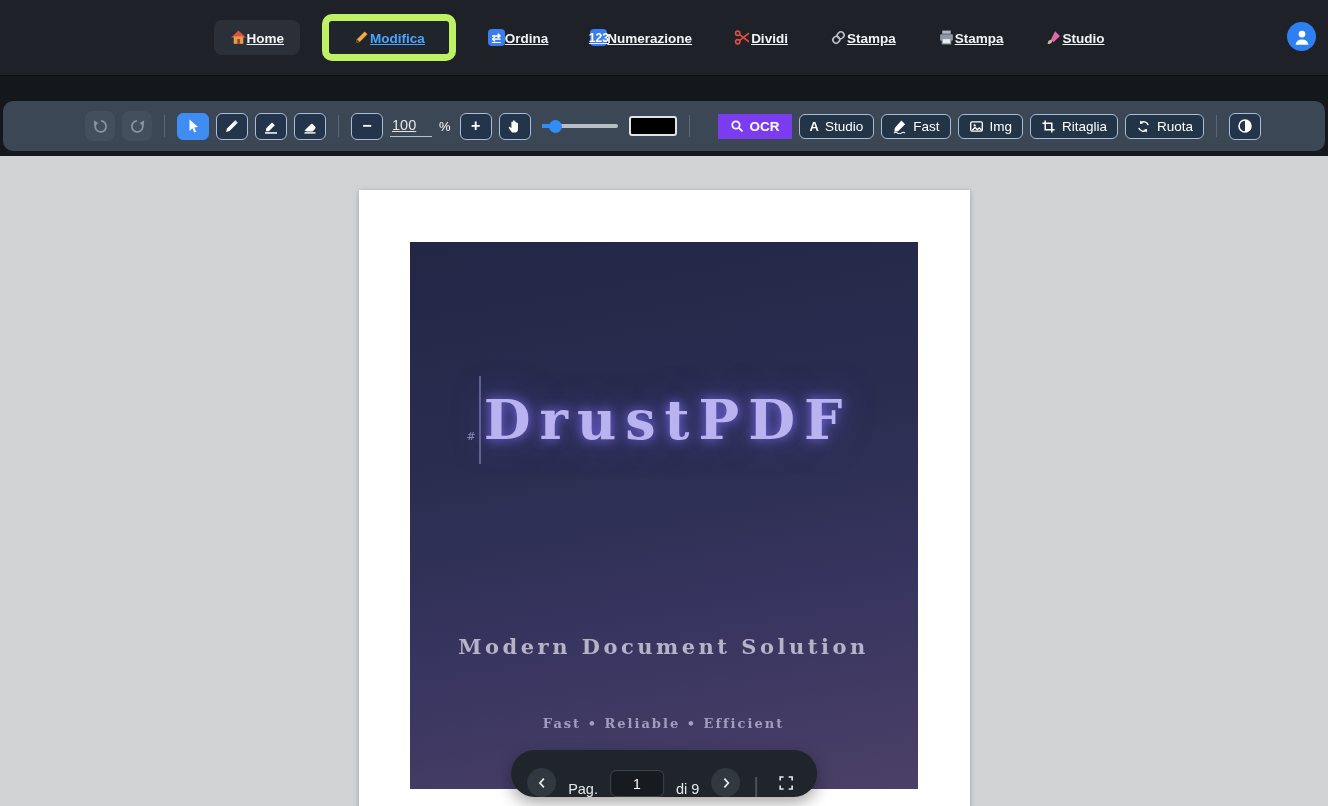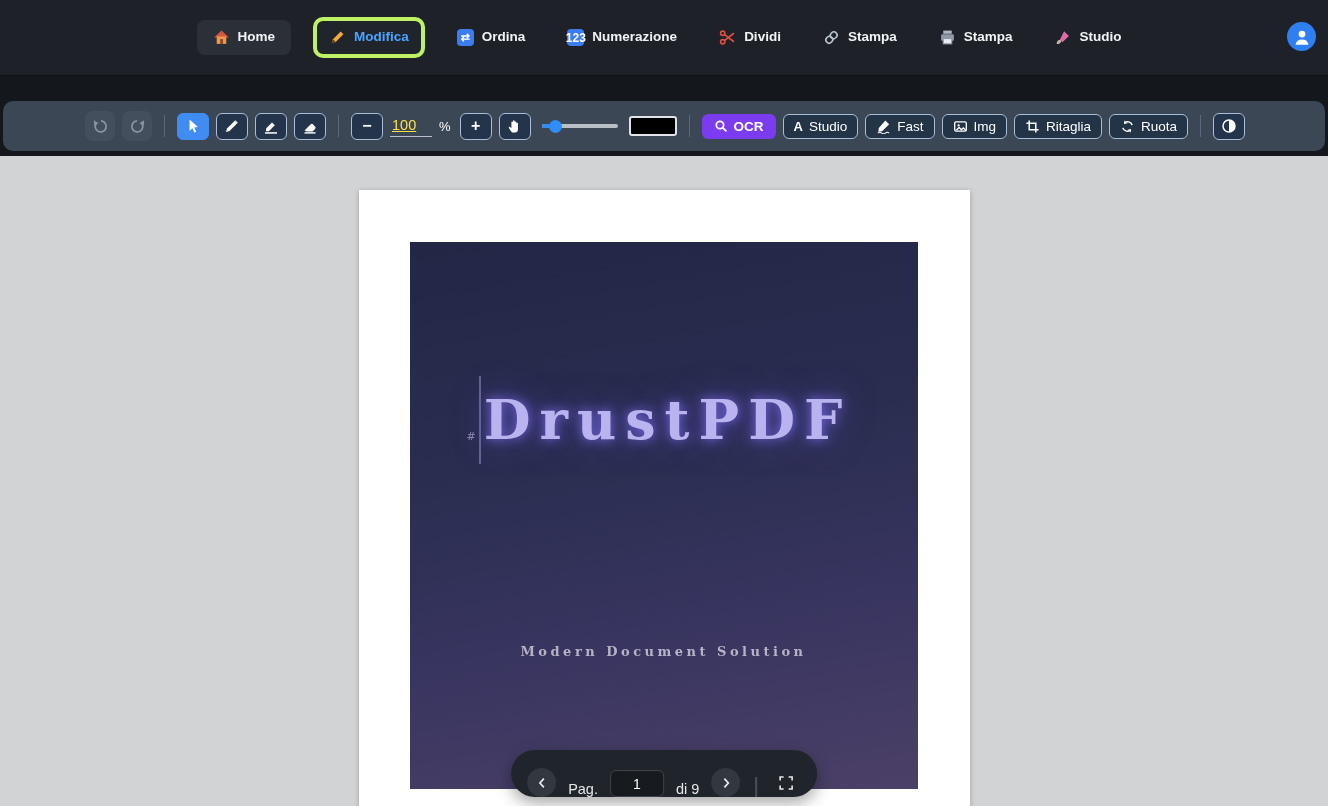--- a/index.html
+++ b/index.html
@@ -3,25 +3,25 @@
 <meta charset="utf-8">
 <style>
   * { box-sizing: border-box; margin: 0; padding: 0; }
   html,body { width:1328px; height:806px; overflow:hidden; }
   body { background:#14171c; font-family:"Liberation Sans", sans-serif; position:relative; }
 
   
   .topnav { height:76px; background:#1e2228; border-bottom:1px solid #0d0f12;
             display:flex; align-items:center; justify-content:center; position:relative; }
   .nav-items { display:flex; align-items:center; gap:22px; }
-  .nav-item { display:flex; align-items:flex-start; gap:8px; background:transparent; border:none;
+  .nav-item { display:flex; align-items:flex-end; background:transparent; border:none;
               color:#f1f3f5; font-weight:700; font-size:13.5px; padding:9px 10px; border-radius:8px;
-              cursor:pointer; font-family:inherit; }
+              cursor:pointer; font-family:inherit;text-decoration:underline; }
   .nav-item.home { background:#2b3038; padding:9px 16px; }
-  .nav-item.active { border:4px solid #bef264; background:#20252c; color:#4aa3ff; padding:8px 12px; border-radius:10px; }
+  .nav-item.active { border:7px solid #bef264; background:#20252c; color:#4aa3ff; padding:8px 24px; border-radius:10px; }
   .nav-icon { width:17px; height:17px; display:inline-flex; align-items:center; justify-content:center; }
   .nav-icon svg { display:block; }
   .badge-icon { width:17px; height:17px; background:#3b7df0; border-radius:4px; color:#fff;
                 display:inline-flex; align-items:center; justify-content:center; font-weight:700; }
   .badge-icon.sort { font-size:11px; }
   .badge-icon.num { font-size:12px; letter-spacing:0; }
   .avatar { position:absolute; right:12px; top:22px; width:29px; height:29px; border-radius:50%;
             background:#2e7ff2; display:flex; align-items:center; justify-content:center; border:none; cursor:pointer; }
 
   
@@ -29,52 +29,52 @@
   .toolbar { height:50px; border-radius:10px; background:#3b4755; display:flex; align-items:center;
              gap:7px; padding:0 14px 0 82px; }
   .divider { width:1px; height:22px; background:#5c6878; margin:0 5px; flex:none; }
   .tb-ghost { width:30px; height:30px; border-radius:8px; background:#444f5d; border:none;
               display:flex; align-items:center; justify-content:center; cursor:pointer; flex:none; }
   .tool { width:32px; height:27px; border-radius:6px; background:#24344a; border:1.5px solid #a8bdd8;
           display:flex; align-items:center; justify-content:center; cursor:pointer; color:#fff; flex:none; }
   .tool.active { background:#3f8cf3; border-color:#3f8cf3; }
   .tool .glyph { color:#fff; font-size:16px; font-weight:700; line-height:1; }
   .zoom-input { width:42px; background:transparent; border:none; border-bottom:1.5px solid #b8c0ca;
-                color:#fde047; font-size:14.5px; padding:2px 2px 3px; font-family:inherit;text-decoration:underline; }
+                color:#e5e5e5; font-size:14.5px; padding:2px 2px 3px; font-family:inherit;text-decoration:underline; }
   .pct { color:#fff; font-size:13px; margin-right:2px; }
   .slider { width:76px; height:27px; position:relative; margin:0 4px; cursor:pointer; flex:none; }
   .slider .track { position:absolute; left:0; right:0; top:11.5px; height:4px; border-radius:2px; background:#b9bfc7; }
   .slider .fill { position:absolute; left:0; top:11.5px; width:14px; height:4px; border-radius:2px; background:#2f8df5; }
   .slider .thumb { position:absolute; left:7px; top:7px; width:13px; height:13px; border-radius:50%; background:#2f8df5; }
   .swatch { width:48px; height:20px; border:2px solid #dfe3e8; border-radius:3px; cursor:pointer; flex:none; }
   .btn-ocr { display:flex; align-items:center; gap:6px; background:#7b3cf0; color:#fff; border:none;
-             border-radius:6px; padding:5px 12px; font-size:13.5px; font-weight:600; cursor:pointer;
-             font-family:inherit; flex:none; }
+             border-radius:0; padding:5px 12px; font-size:13.5px; font-weight:600; cursor:pointer;
+             font-family:inherit; flex:none;margin-left:16px; }
   .btn-action { display:flex; align-items:center; gap:6px; background:#233447; border:1.5px solid #a8bdd8;
                 border-radius:6px; color:#fff; font-size:13.5px; padding:4px 10px; cursor:pointer;
                 font-family:inherit; flex:none; }
   .a-glyph { font-weight:700; font-size:13px; color:#fff; }
   .icon { display:inline-flex; align-items:center; justify-content:center; }
   .icon svg { display:block; }
 
   
   .viewport { background:#d2d3d5; height:650px; position:relative; overflow:hidden; }
   .page { width:611px; height:760px; background:#fff; margin:0 auto; position:relative; top:34px;
           box-shadow:0 1px 5px rgba(0,0,0,.25); }
   .cover { position:absolute; left:51px; top:52px; width:508px; height:547px; overflow:hidden;
            background:linear-gradient(170deg,#222746 0%, #2a2d50 38%, #383560 68%, #4b4067 100%); }
   .cover-title { position:absolute; top:146px; left:0; width:100%; text-align:center;
                  font-family:"DejaVu Serif","Liberation Serif",serif; font-weight:700; font-size:54px;
                  letter-spacing:9px; padding-left:8px; color:#b9b3f0;
                  text-shadow:0 0 12px rgba(125,110,240,.95), 0 0 34px rgba(105,90,230,.55); }
   .caret { position:absolute; left:69px; top:134px; width:2px; height:88px; background:rgba(150,145,200,.55); }
   .hash { position:absolute; left:57px; top:188px; font-size:11px; color:#8e88b8;
           font-family:"DejaVu Serif",serif; }
-  .cover-subtitle { position:absolute; top:402px; left:0; width:100%; text-align:center;
-                    font-family:"DejaVu Serif","Liberation Serif",serif; font-weight:700; font-size:13px;
+  .cover-subtitle { position:absolute; top:392px; left:0; width:100%; text-align:center;
+                    font-family:"DejaVu Serif","Liberation Serif",serif; font-weight:700; font-size:21px;
                     letter-spacing:3.5px; color:#b7b3c6; }
   .cover-tagline { position:absolute; top:474px; left:0; width:100%; text-align:center;
                    font-family:"DejaVu Serif","Liberation Serif",serif; font-weight:600; font-size:13px;
                    letter-spacing:2px; color:#a39ec0; }
 
   
   .pager { position:absolute; left:50%; transform:translateX(-50%); top:750px; height:47px;
            background:#20252b; border-radius:24px; display:flex; align-items:flex-end; gap:12px;
            padding:0 16px; box-shadow:0 6px 16px rgba(0,0,0,.35); z-index:10; }
   .circle-btn { width:29px; height:29px; border-radius:50%; background:#32383f; border:none;
@@ -332,20 +332,21 @@
   </div>
 </div>
 
 <main class="viewport">
   <div class="page">
     <div class="cover">
       <span class="caret"></span>
       <span class="hash">#</span>
       <h1 class="cover-title">DrustPDF</h1>
       <div class="cover-subtitle">Modern Document Solution</div>
+      <div class="cover-tagline">Fast • Reliable • Efficient</div>
     </div>
   </div>
 </main>
 
 <div class="pager">
   <button class="circle-btn">
     <span class="icon">
       <svg width="14" height="14" viewBox="0 0 16 16" fill="none" stroke="#e8e9ea" stroke-width="2">
           <path d="M10 3 L5.5 8 L10 13"></path>
         </svg>

